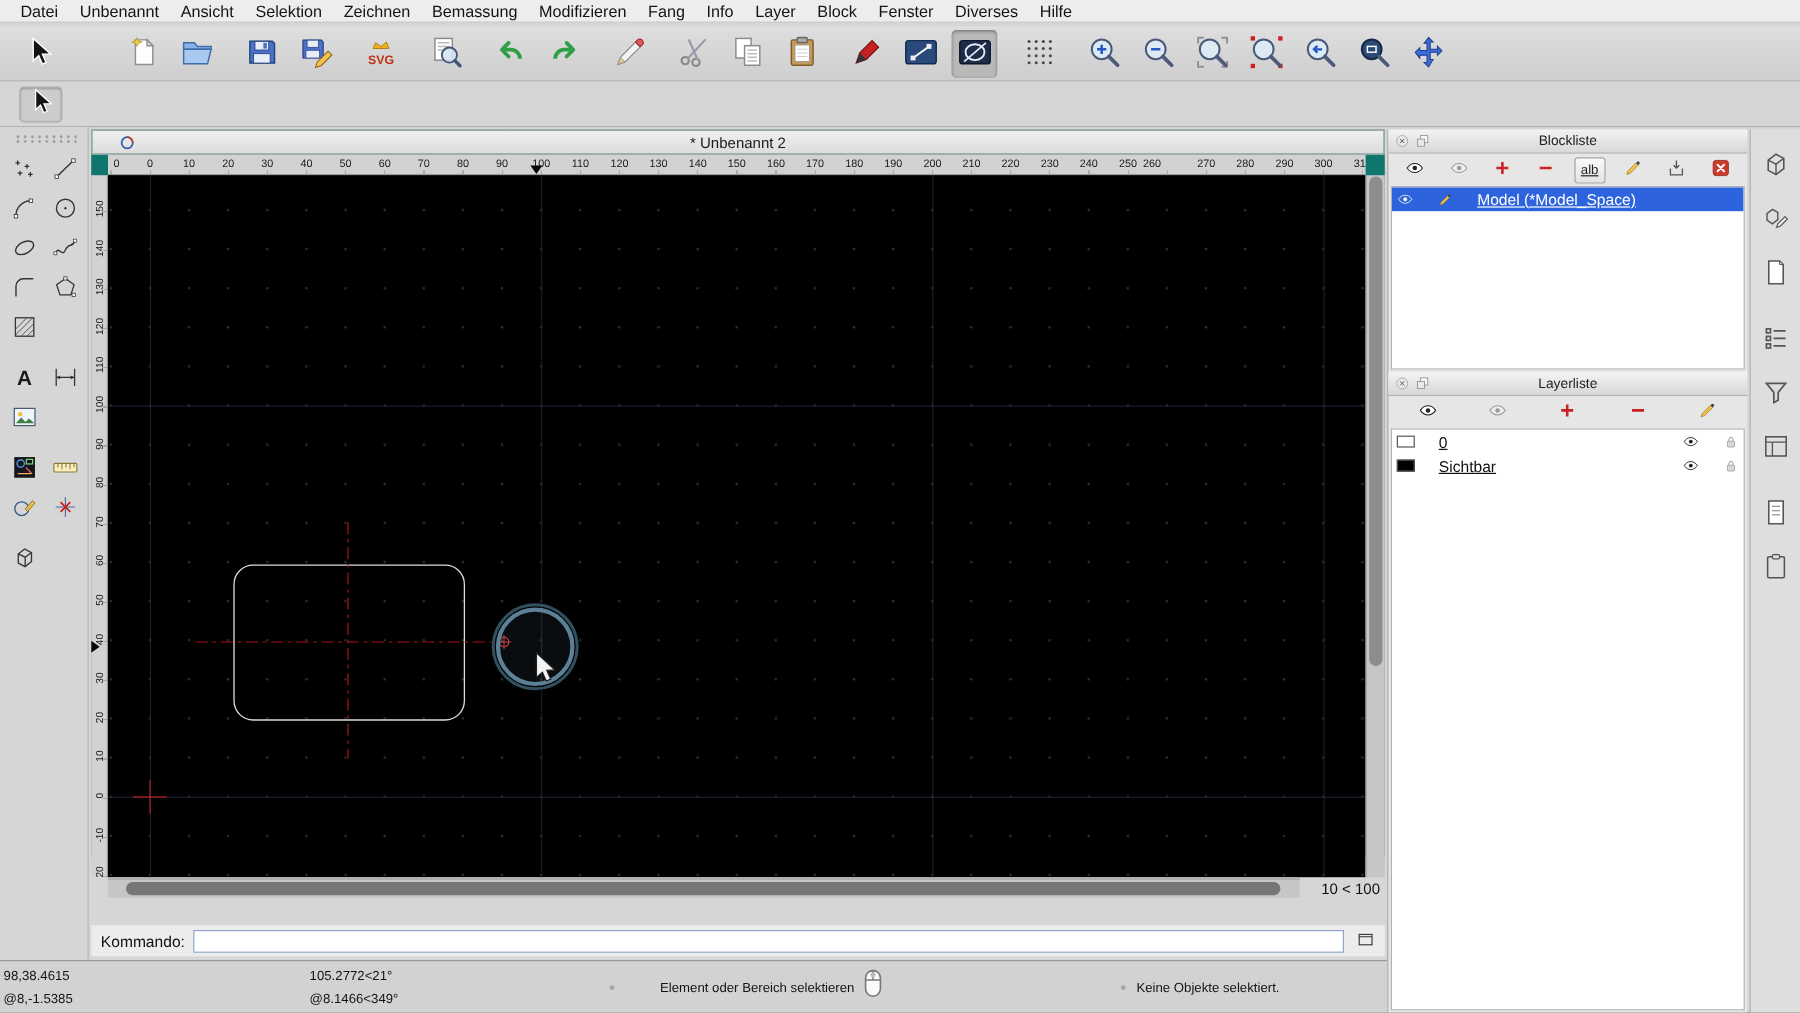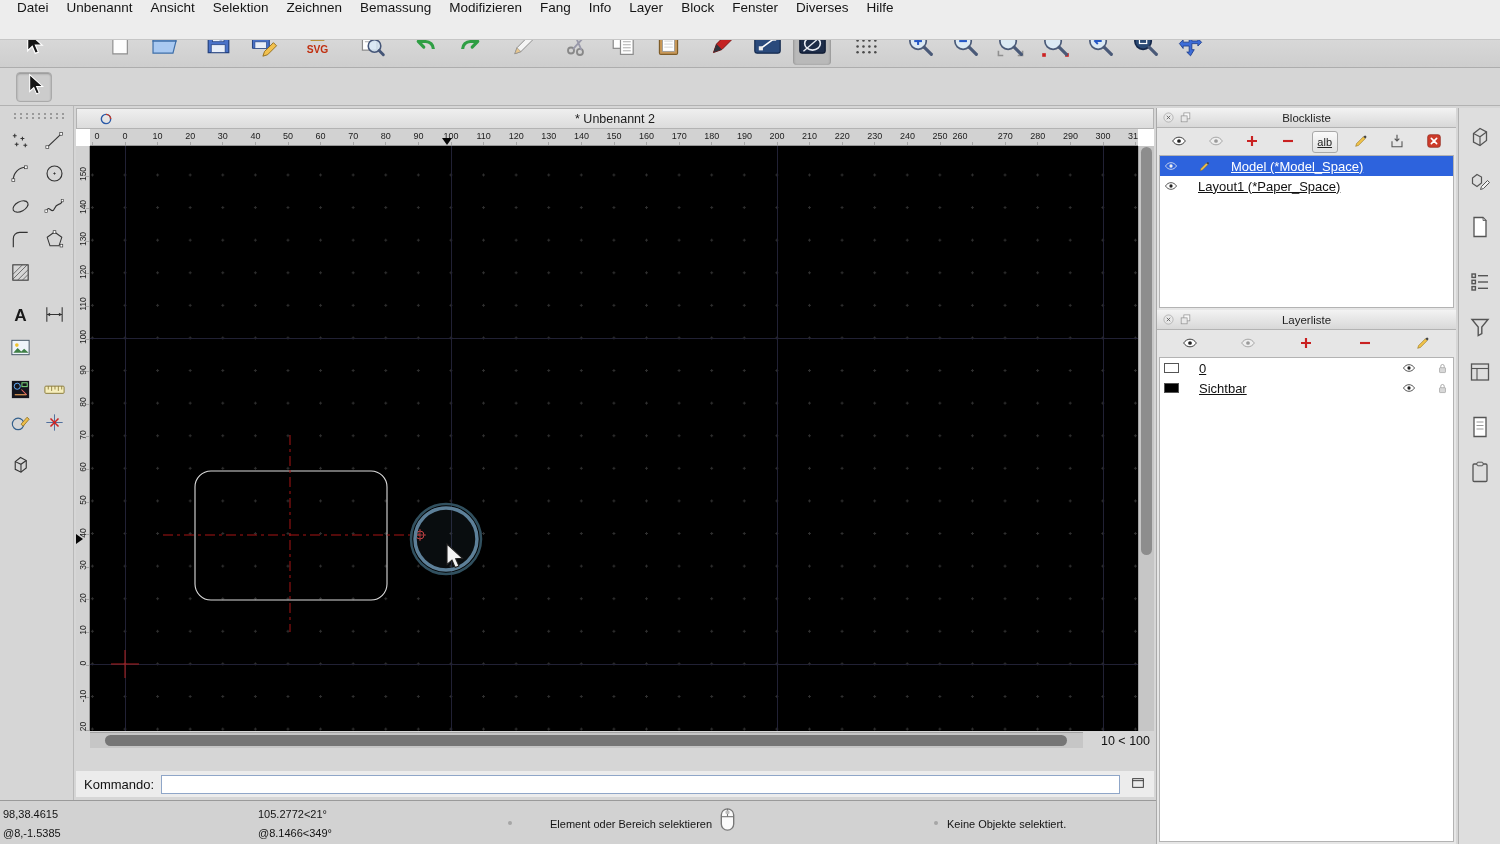--- a/index.html
+++ b/index.html
@@ -1,22 +1,22 @@
 <!DOCTYPE html>
 <html><head>
 <meta charset="utf-8">
 <style>
   * { margin:0; padding:0; box-sizing:border-box; }
   html,body { background:#444; }
   .app { position:relative; width:1500px; height:844px; background:#d6d6d6;
          font-family:"Liberation Sans", sans-serif; overflow:hidden; user-select:none; }
 
   
-  .menubar { position:absolute; top:0; left:0; right:0; height:40px; background:#ededed;
-             border-bottom:1px solid #c6c6c6; display:flex; padding-left:8px;
+  .menubar { position:absolute; top:0; left:0; right:0; height:19px; background:#ededed;
+             border-bottom:1px solid #c6c6c6; display:flex; align-items:center; padding-left:8px;
              font-size:13.5px; color:#141414; z-index:5; }
   .menubar .mi { padding:0 9px; cursor:default; white-space:nowrap; }
 
   
   .toolbar1 { position:absolute; top:22px; left:0; right:0; height:46px;
               background:linear-gradient(#dedede,#cecece); border-bottom:1px solid #adadad;
               display:flex; align-items:center; padding-left:13px; }
   .tbtn { width:38px; height:40px; border:none; background:transparent; margin-right:7px;
           display:flex; align-items:center; justify-content:center; border-radius:4px; cursor:pointer; }
   .tbtn.gap { margin-left:9px; }
@@ -33,21 +33,21 @@
   .pgrip { width:52px; height:7px; margin:0 auto 7px;
            background-image:radial-gradient(circle,#9a9a9a 1px, transparent 1.3px);
            background-size:6px 4px; }
   .prow { display:flex; gap:3px; margin-bottom:2px; }
   .pbtn { width:31px; height:31px; border:none; background:transparent; display:flex;
           align-items:center; justify-content:center; cursor:pointer; }
   .pbtn.empty { visibility:hidden; }
   .pgap { height:9px; }
 
   
-  .canvas-wrap { position:absolute; left:76px; top:108px; width:1078px; height:606px; background:#ffffff; }
+  .canvas-wrap { position:absolute; left:76px; top:108px; width:1078px; height:606px; background:#0f766e; }
   .doc-title { position:absolute; top:0; left:0; right:0; height:21px;
                background:linear-gradient(#efefef,#dcdcdc); border:1px solid #b3b3b3;
                display:flex; align-items:center; justify-content:center; font-size:12.5px; color:#1b1b1b; }
   .doc-icon { position:absolute; left:22px; top:3px; }
   .hruler { position:absolute; top:21px; left:14px; width:1048px; height:17px; background-color:#d2d2d2;
             border-bottom:1px solid #979797; overflow:hidden; font-size:9px; color:#1c1c1c;
             background-image:repeating-linear-gradient(to right,#a8a8a8 0 1px,transparent 1px 32.6px);
             background-size:1100px 4px; background-repeat:no-repeat; background-position:2px 13px; }
   .hruler .tick { position:absolute; top:2px; transform:translateX(-50%); }
   .hmarker { position:absolute; bottom:0; width:0; height:0; border-left:5px solid transparent;
@@ -691,29 +691,20 @@
               </svg>
             </span>
             <span class="rowic">
               <svg viewBox="0 0 24 24" width="13" height="13" aria-hidden="true">
                 <path d="M4 20l1.4-4.2L15.6 5.6l2.8 2.8L8.2 18.6z" fill="#f0c24a" stroke="#8a6a14" stroke-width=".8"></path>
                 <path d="M15.6 5.6l2.8 2.8 1.2-1.2a1.98 1.98 0 0 0-2.8-2.8z" fill="#444"></path>
               </svg>
             </span>
             <span class="rowlabel">Model (*Model_Space)</span>
           </div>
-          <div class="lrow">
-            <span class="rowic">
-              <svg viewBox="0 0 24 24" width="14" height="14" aria-hidden="true">
-                <path d="M2.5 12c2.5-3.8 5.8-5.7 9.5-5.7s7 1.9 9.5 5.7c-2.5 3.8-5.8 5.7-9.5 5.7S5 15.8 2.5 12z" fill="#fff" stroke="#222" stroke-width="1.3"></path>
-                <circle cx="12" cy="12" r="2.8" fill="#222"></circle>
-              </svg>
-            </span>
-            <span class="rowlabel">Layout1 (*Paper_Space)</span>
-          </div>
         </div>
     </div>
     <div class="panel-layer">
       <div class="phead">
         <span class="hicons">
           <button class="hbtn"><span><svg viewBox="0 0 24 24" width="13" height="13" aria-hidden="true">
                   <circle cx="12" cy="12" r="8.5" fill="#e8e8e8" stroke="#909090"></circle>
                   <path d="M8.8 8.8l6.4 6.4M15.2 8.8l-6.4 6.4" stroke="#555" stroke-width="1.5"></path>
                 </svg></span></button>
           <button class="hbtn"><span><svg viewBox="0 0 24 24" width="13" height="13" aria-hidden="true">

